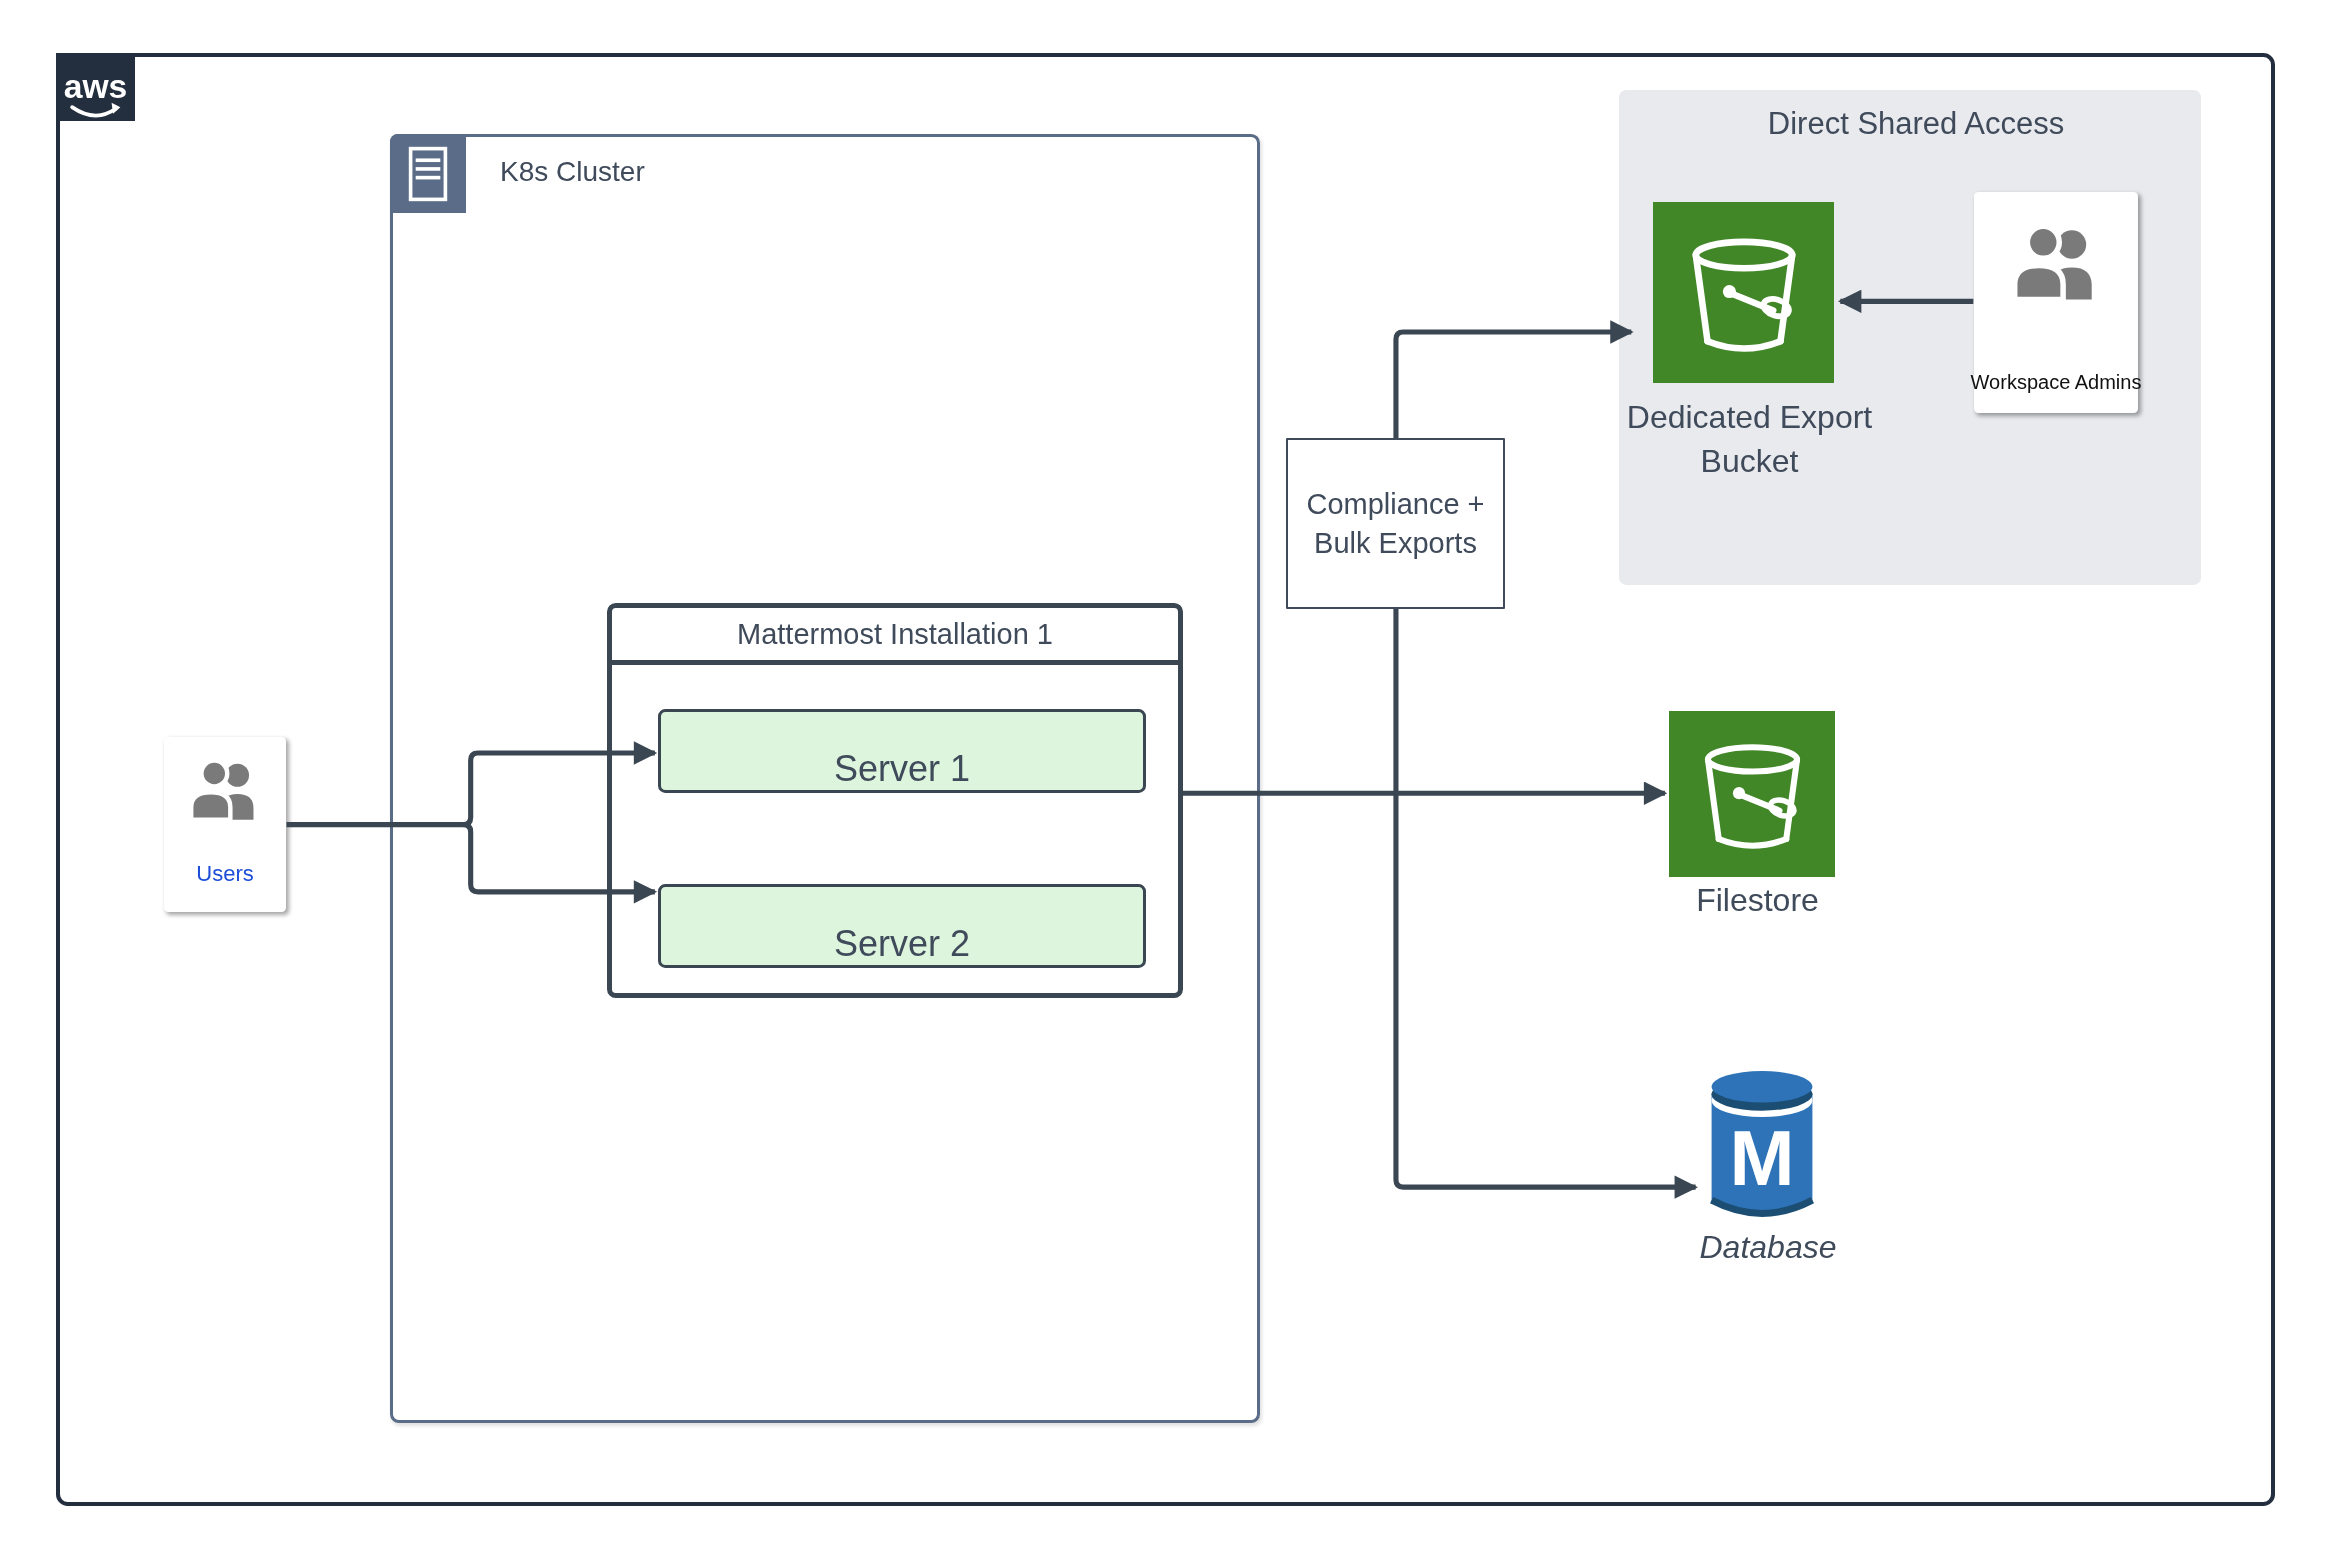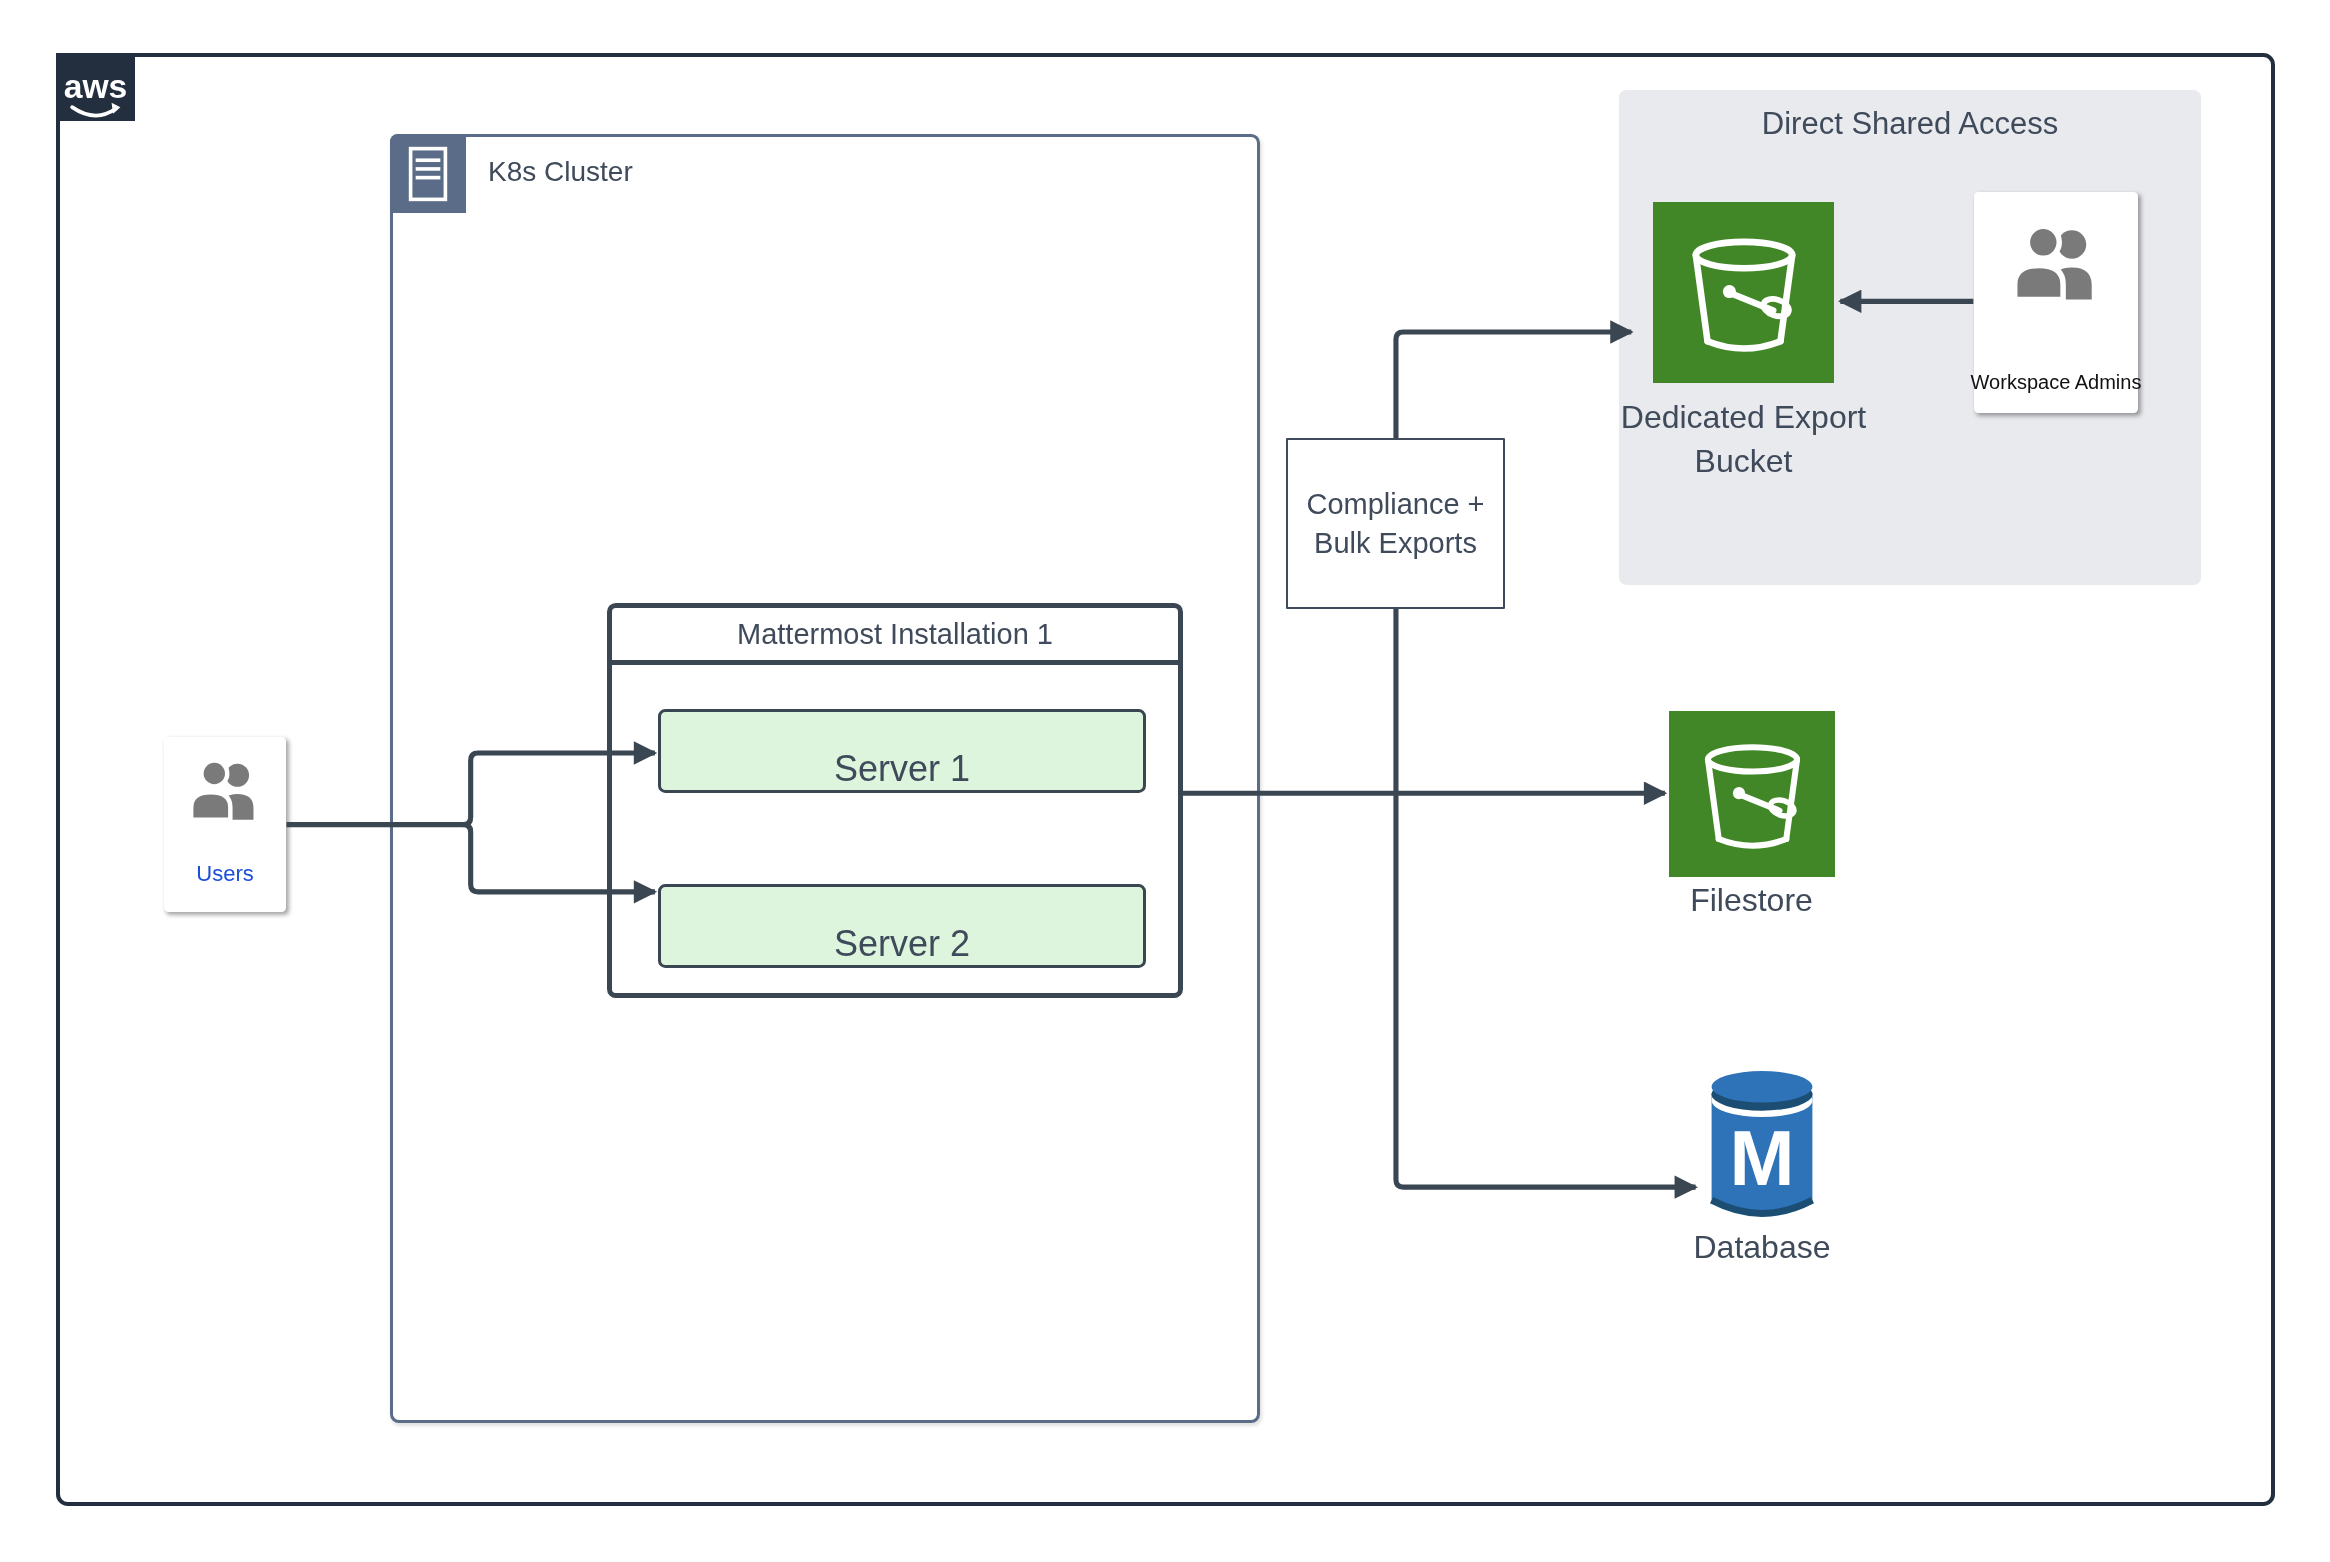--- a/index.html
+++ b/index.html
@@ -1,18 +1,18 @@
 <!DOCTYPE html>
 <html style="font-size:11.7px"><head>
 <meta charset="utf-8">
 <style>
   html,body{margin:0;padding:0;background:#ffffff;}
   body{width:2330px;height:1563px;position:relative;font-family:"Liberation Sans",sans-serif;overflow:hidden;}
   .abs{position:absolute;box-sizing:border-box;}
-  .txt{color:#3F4A5A;}
+  .txt{color:#3F4A5A;padding-left:12px;}
 
   
   #outer{left:56px;top:53px;width:2219px;height:1453px;border:4.4px solid #232F3E;border-radius:11.7px;z-index:1;background:#ffffff;}
   #aws-badge{left:56px;top:53px;width:79px;height:68px;background:#232F3E;z-index:2;}
 
   
   #k8s-box{left:390px;top:134px;width:870px;height:1289px;border:3.7px solid #5A6C87;border-radius:8.8px;z-index:2;box-shadow:1.5px 2.2px 3.7px rgba(0,0,0,0.12);}
   #k8s-badge{left:390px;top:134px;width:76px;height:79px;background:#5A6C87;border-top-left-radius:7.3px;z-index:3;display:flex;align-items:center;justify-content:center;}
   #k8s-label{left:488px;top:156px;font-size:28px;z-index:3;}
 
@@ -40,21 +40,21 @@
   #admins-card{left:1974px;top:192px;width:164px;height:221px;background:#ffffff;border-radius:4.4px;box-shadow:2.2px 2.9px 4.4px rgba(0,0,0,0.35);z-index:3;text-align:center;}
   #admins-card svg{margin-top:25px;}
   #admins-label{left:1949px;top:371px;width:214px;text-align:center;font-size:20px;color:#111111;z-index:4;white-space:nowrap;}
 
   
   #filestore-icon{left:1669px;top:711px;width:166px;height:166px;}
   #filestore-label{left:1569px;top:879px;width:365px;text-align:center;font-size:32px;line-height:42px;z-index:3;}
 
   
   #db-icon{left:1699px;top:1067px;width:126px;height:163px;z-index:3;}
-  #db-label{left:1616px;top:1229px;width:292px;text-align:center;font-size:32px;z-index:3;}
+  #db-label{left:1616px;top:1229px;width:292px;text-align:center;font-size:32px;z-index:3;font-style:italic;}
 
   
   #wires{left:0;top:0;width:2330px;height:1563px;z-index:5;pointer-events:none;}
 </style>
 </head>
 <body>
 
 <div class="abs" id="outer"></div>
 
 <div class="abs" id="aws-badge">

